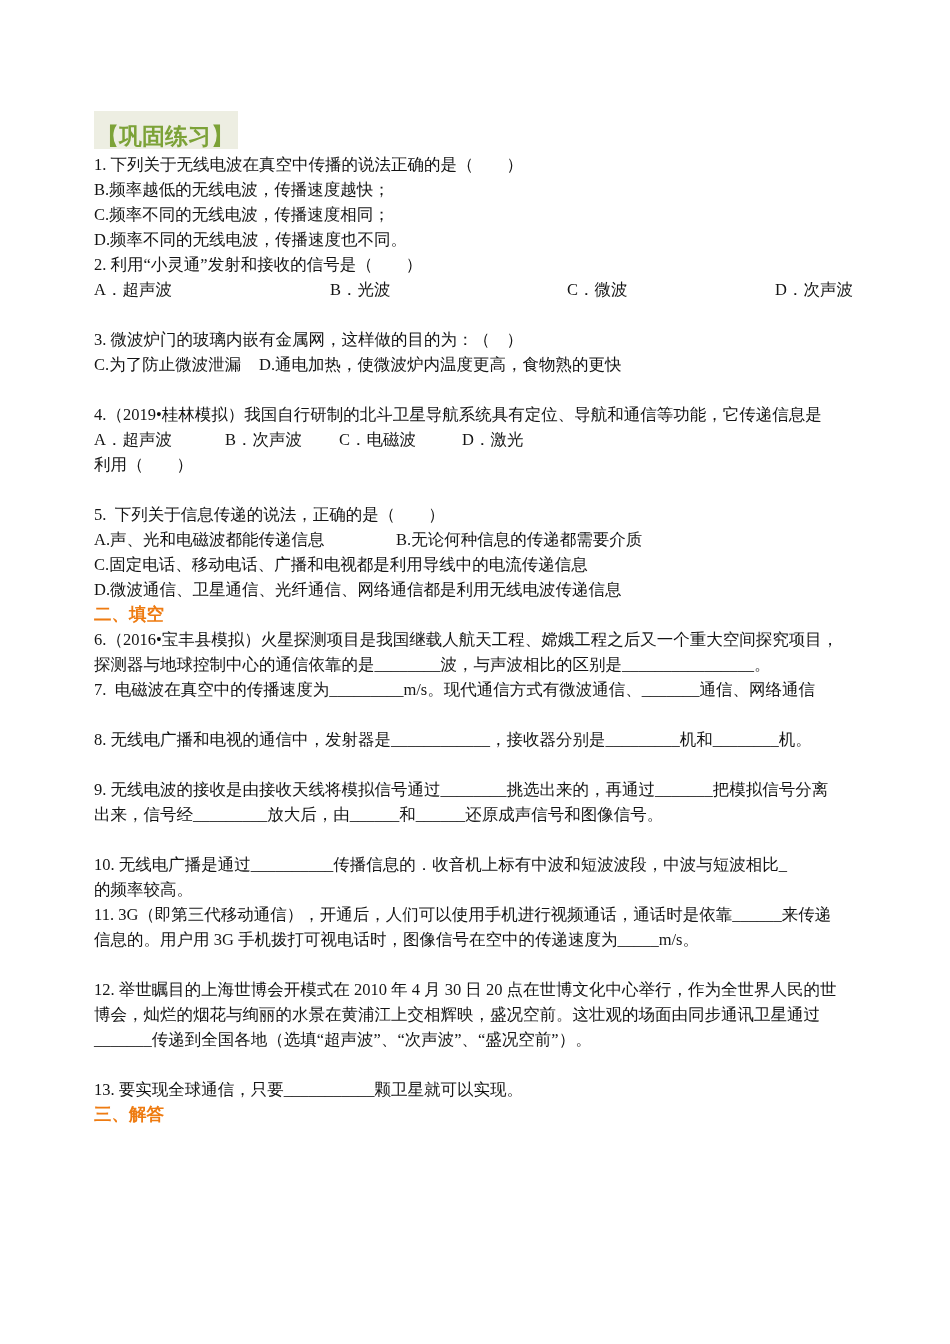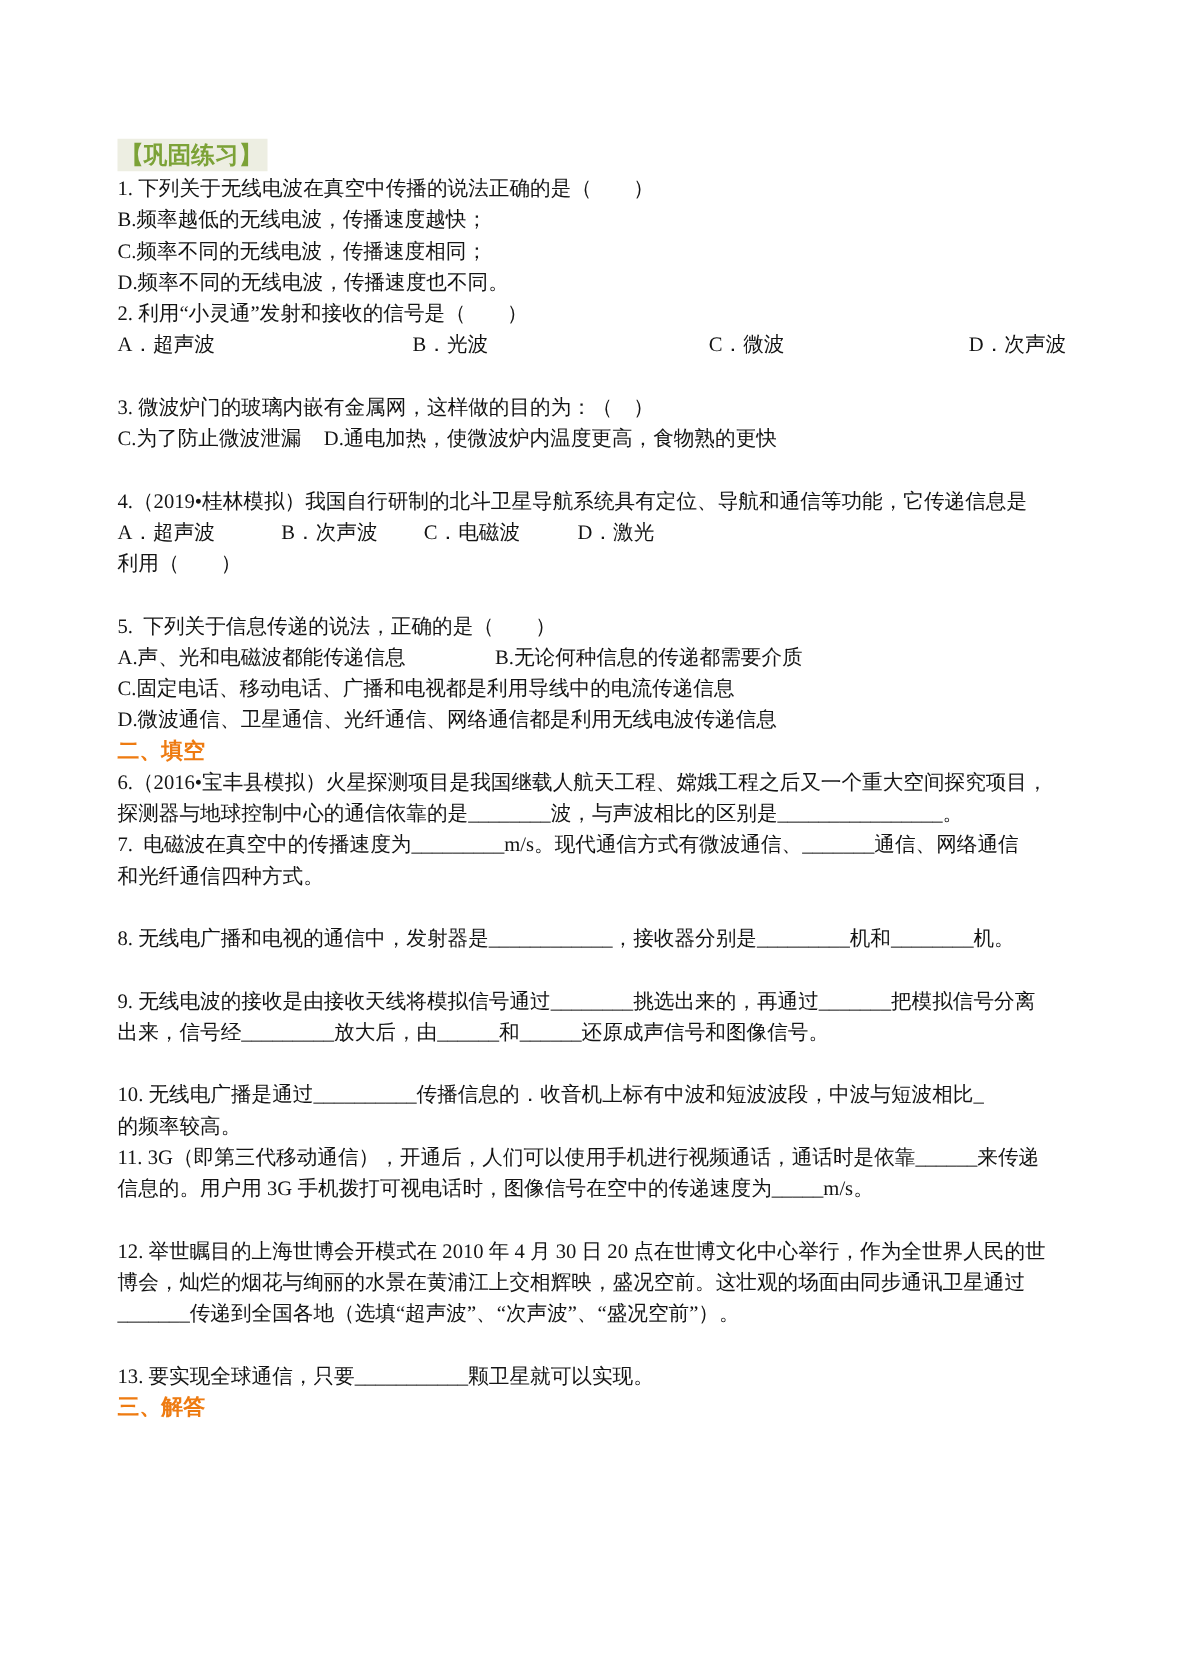--- a/index.html
+++ b/index.html
@@ -16,23 +16,23 @@
     color: #141414;
   }
   .ln { margin: 0; line-height: 25px; white-space: pre; }
   .blank { height: 25px; }
   .title-ln { line-height: 27px; }
   .title-badge {
     display: inline-block;
     background: #EDEEE2;
     color: #7CA237;
     font-weight: 700;
-    font-size: 19px;
+    font-size: 23px;
     line-height: 25px;
-    padding: 1px 4px 0 2px;
+    padding: 13px 4px 0 2px;
   }
   .sec-heading {
     color: #EE7B11;
     font-weight: 700;
     font-size: 17.5px;
     line-height: 25px;
     margin: 0;
     white-space: pre;
   }
   .col { display: inline-block; white-space: pre; vertical-align: top; }
@@ -70,21 +70,20 @@
   <p class="ln"><span class="col" style="width:302px">A.声、光和电磁波都能传递信息</span><span class="col">B.无论何种信息的传递都需要介质</span></p>
   <p class="ln">C.固定电话、移动电话、广播和电视都是利用导线中的电流传递信息</p>
   <p class="ln">D.微波通信、卫星通信、光纤通信、网络通信都是利用无线电波传递信息</p>
 
   <p class="sec-heading">二、填空</p>
 
   <p class="ln">6.（2016•宝丰县模拟）火星探测项目是我国继载人航天工程、嫦娥工程之后又一个重大空间探究项目，</p>
   <p class="ln">探测器与地球控制中心的通信依靠的是________波，与声波相比的区别是________________。</p>
 
   <p class="ln">7.  电磁波在真空中的传播速度为_________m/s。现代通信方式有微波通信、_______通信、网络通信</p>
-  <p class="ln">和光纤通信四种方式。</p>
 
   <div class="blank"></div>
 
   <p class="ln">8. 无线电广播和电视的通信中，发射器是____________，接收器分别是_________机和________机。</p>
 
   <div class="blank"></div>
 
   <p class="ln">9. 无线电波的接收是由接收天线将模拟信号通过________挑选出来的，再通过_______把模拟信号分离</p>
   <p class="ln">出来，信号经_________放大后，由______和______还原成声信号和图像信号。</p>
 

